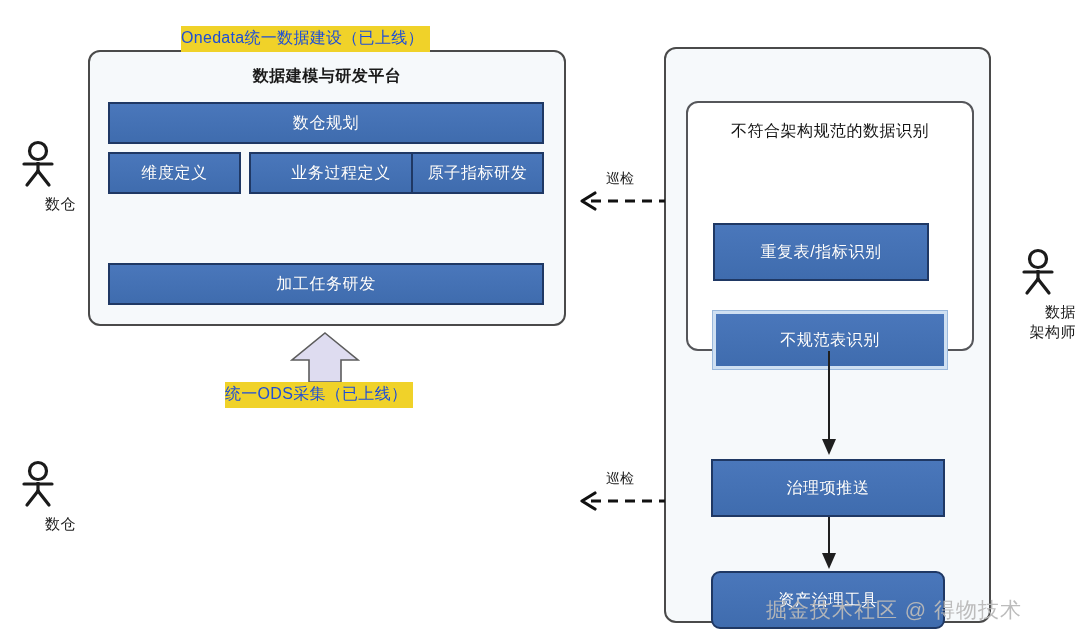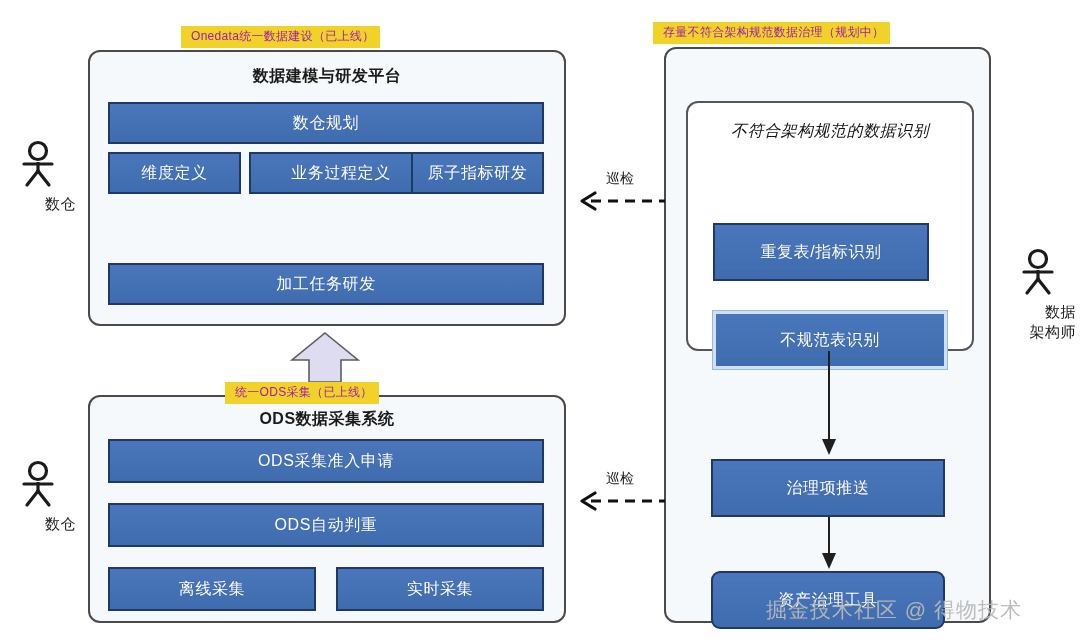--- a/index.html
+++ b/index.html
@@ -53,25 +53,25 @@
     font-size: 16px;
     font-weight: 700;
     color: #1a1a1a;
     letter-spacing: 0.5px;
   }
 
   
   .caption {
     position: absolute;
     background: #f0d229;
-    color: #a21caf;
-    font-size: 12px;
+    color: #1d4ed8;
+    font-size: 16px;
     font-weight: 500;
     letter-spacing: 0.3px;
-    padding: 2px 6px 3px 10px;
+    padding: 2px 6px 3px 0;
     white-space: nowrap;
     box-sizing: border-box;
     z-index: 5;
   }
 
   
   .bbox {
     position: absolute;
     background: linear-gradient(180deg, #4a77bb 0%, #3f6cae 100%);
     border: 2px solid #1f3864;
@@ -99,21 +99,20 @@
     box-sizing: border-box;
   }
   .subpanel-title {
     position: absolute;
     left: 0; right: 0;
     text-align: center;
     font-size: 16px;
     font-weight: 500;
     color: #141414;
     letter-spacing: 0.5px;
-    font-style: italic;
   }
 
   
   .insp { position: absolute; }
   .insp-label {
     position: absolute;
     left: 50%;
     transform: translateX(-50%);
     top: -20px;
     font-size: 14px;
@@ -193,32 +192,21 @@
   </div>
 
   <div style="position:absolute; left:289px; top:330px;">
     <svg width="72" height="54" viewBox="0 0 72 54" aria-hidden="true">
       <polygon points="36,3 69,30 52,30 52,52 20,52 20,30 3,30" fill="#dedcf0" stroke="#5c5c5c" stroke-width="1.6"></polygon>
     </svg>
   </div>
 
   <div class="caption" style="left:225px; top:382px;">统一ODS采集（已上线）</div>
 
-  <div class="panel" style="left:88px; top:395px; width:478px; height:228px;">
-    <div class="panel-title" style="top:12px;">ODS数据采集系统</div>
-
-    <div class="bbox" style="left:18px; top:42px; width:436px; height:44px;">ODS采集准入申请</div>
-
-    <div class="bbox" style="left:18px; top:106px; width:436px; height:44px;">ODS自动判重</div>
-
-    <div class="bbox" style="left:18px; top:170px; width:208px; height:44px;">离线采集</div>
-    <div class="bbox" style="left:246px; top:170px; width:208px; height:44px;">实时采集</div>
-  </div>
-
-  <div class="caption" style="left:653px; top:22px;">存量不符合架构规范数据治理（规划中）</div>
+
 
   <div class="panel" style="left:664px; top:47px; width:327px; height:576px;">
 
     <div class="subpanel" style="left:20px; top:52px; width:288px; height:250px;">
       <div class="subpanel-title" style="top:18px;">不符合架构规范的数据识别</div>
       <div class="bbox" style="left:25px; top:120px; width:216px; height:58px;">重复表/指标识别</div>
       <div class="bbox selected" style="left:25px; top:208px; width:234px; height:58px;">不规范表识别</div>
     </div>
 
     <div style="position:absolute; left:148px; top:302px;">

